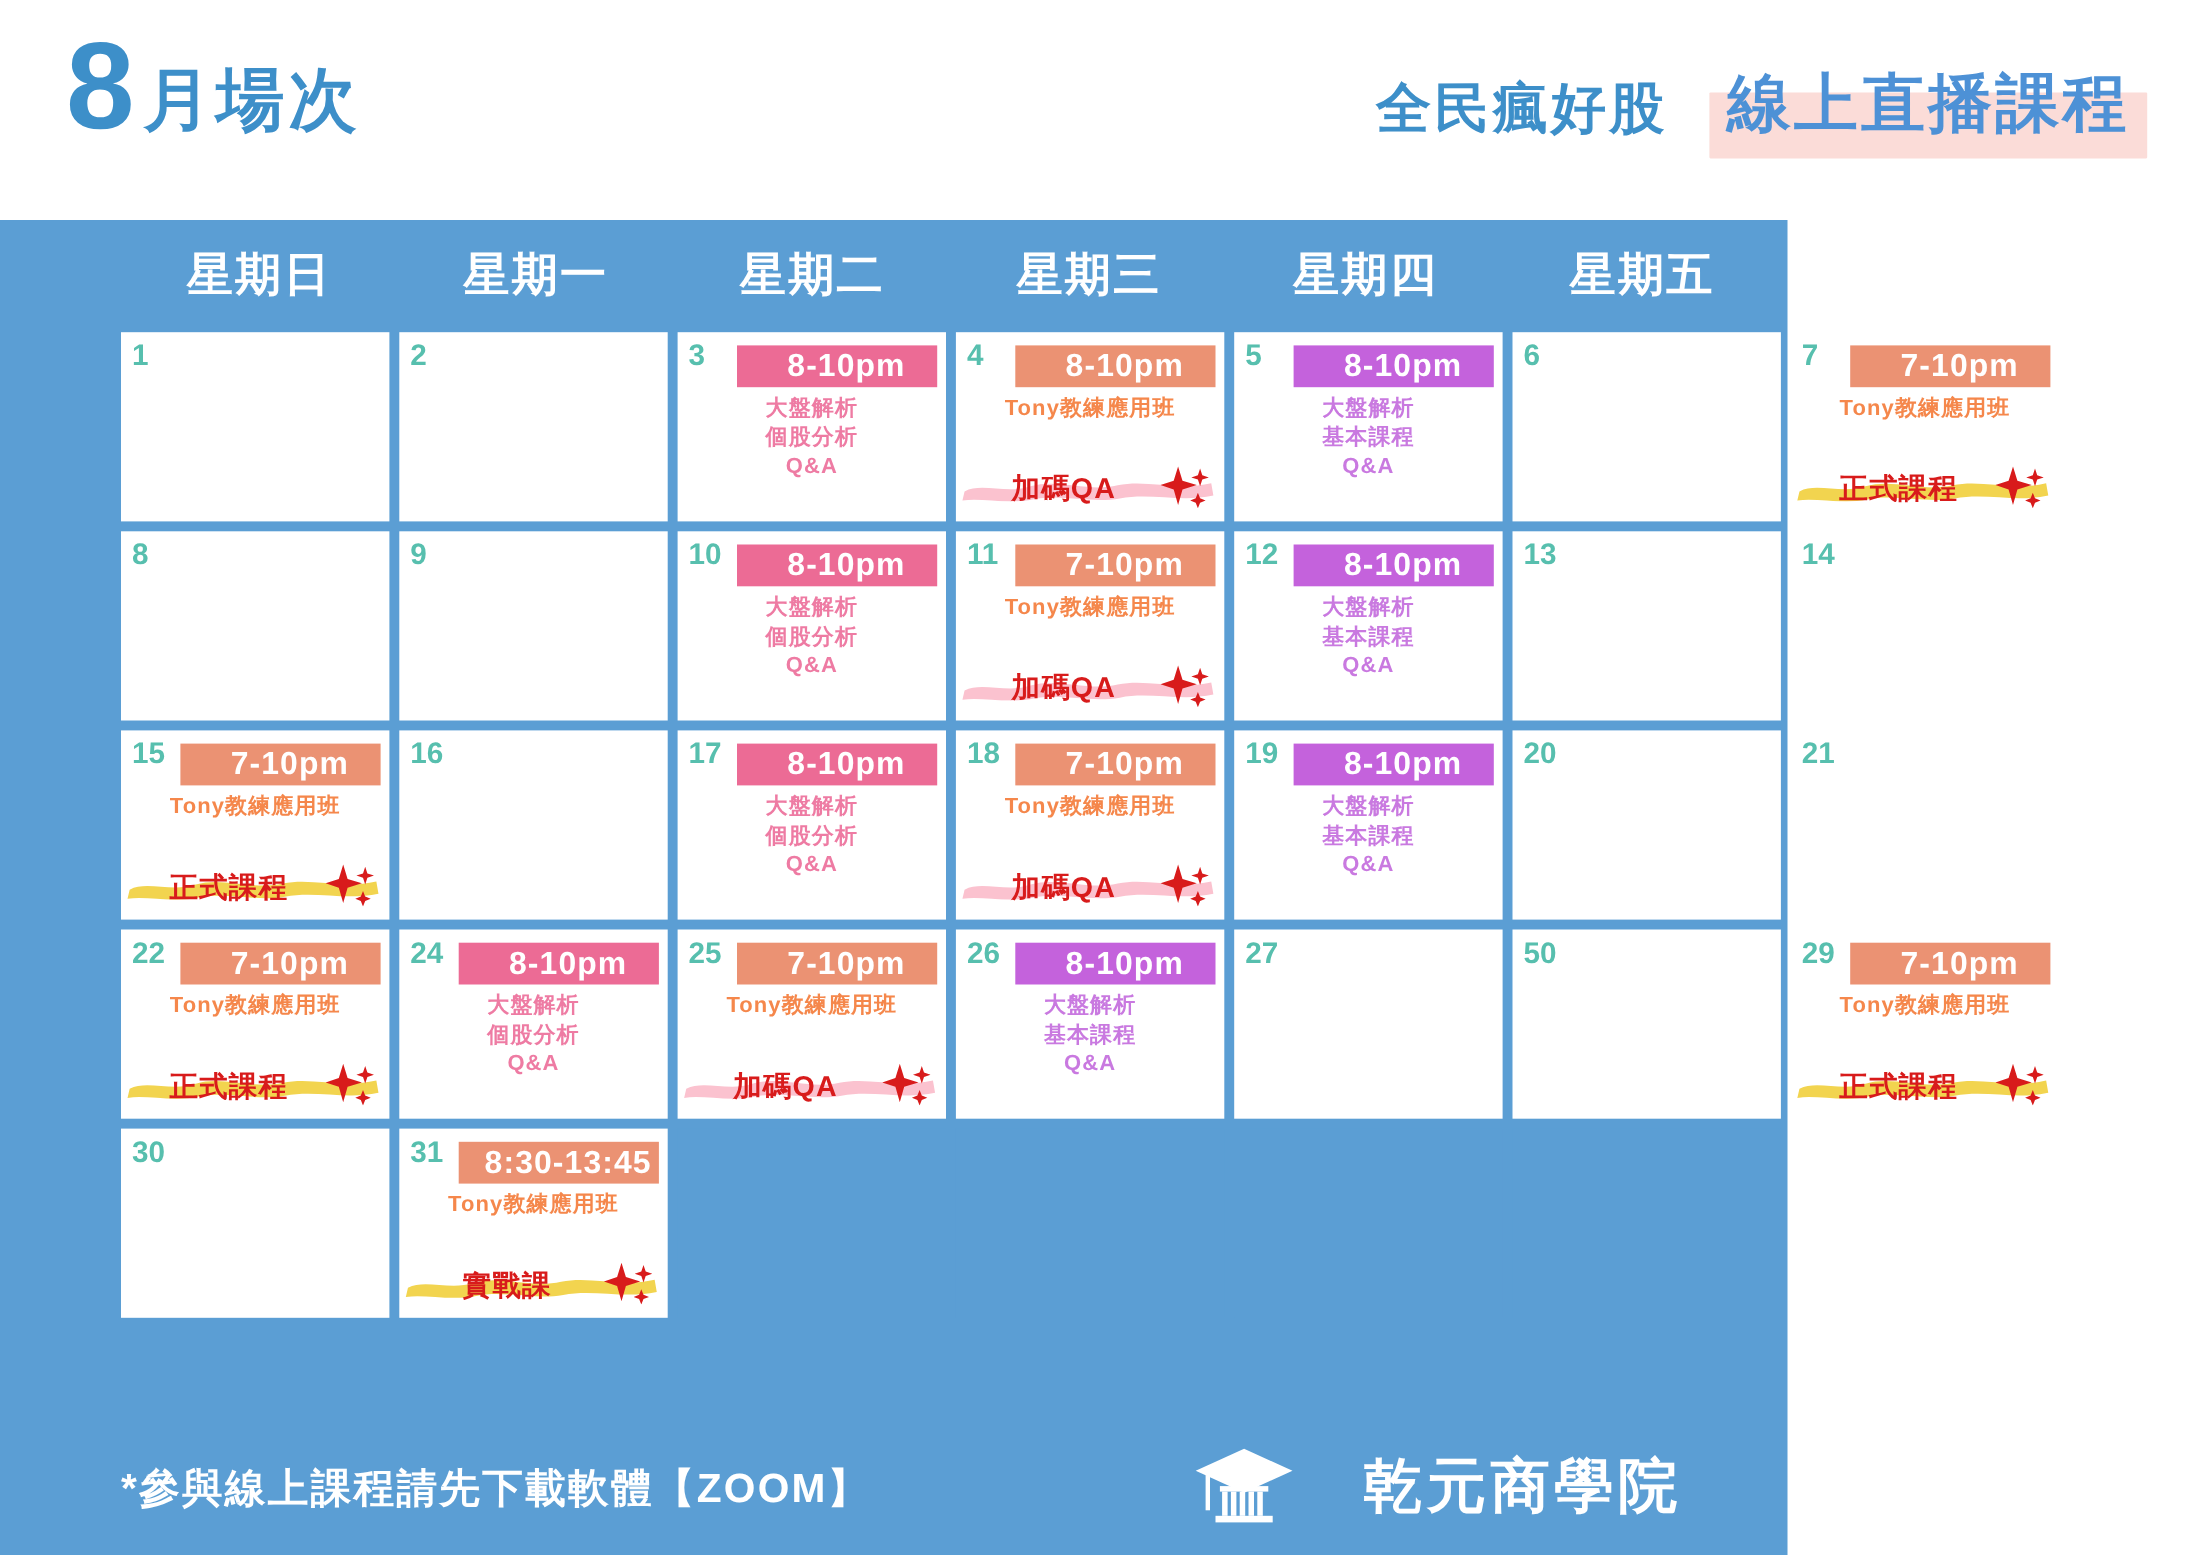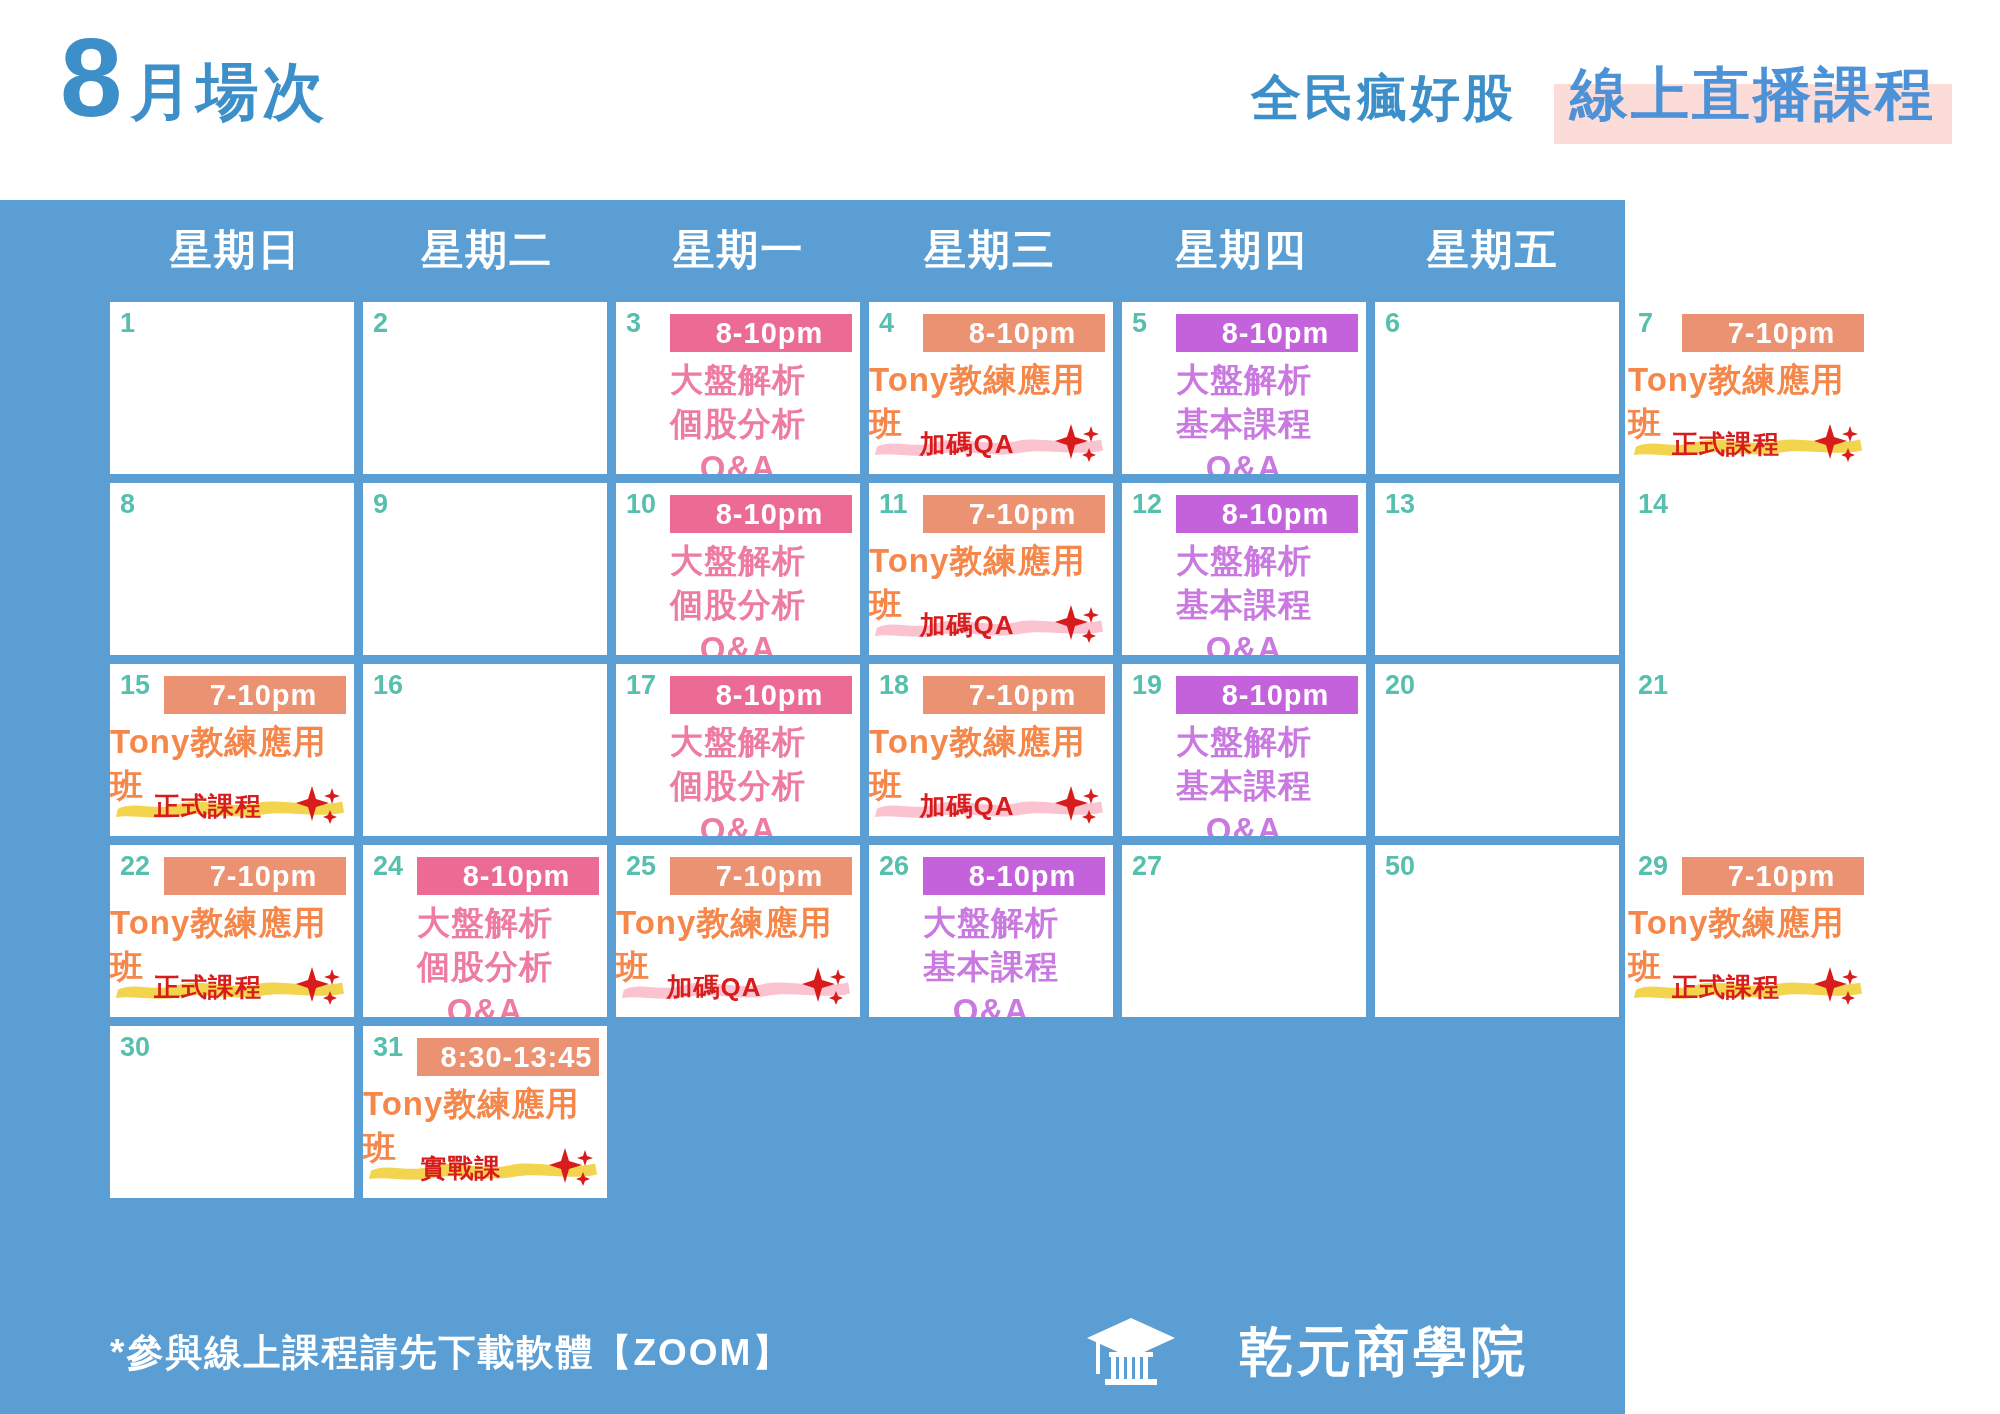--- a/index.html
+++ b/index.html
@@ -88,21 +88,21 @@
   .badge.pink{background:#ec6b95;}
   .badge.salmon{background:#eb9273;}
   .badge.purple{background:#c462dc;}
 
   .lines{
     position:absolute;left:0;right:0;top:56px;
     display:flex;flex-direction:column;align-items:center;
     gap:0px;
   }
   .line{
-    font-size:33px;font-weight:bold;line-height:1.33;letter-spacing:1px;
+    font-size:20px;font-weight:bold;line-height:1.33;letter-spacing:1px;
   }
   .line.pink{color:#ee7ba3;}
   .line.purple{color:#c979e0;}
   .line.orange{color:#f5874b;}
 
   
   .ribbon{
     position:absolute;left:4px;right:8px;bottom:10px;height:40px;text-align:right;
   }
   .brush{
@@ -146,22 +146,22 @@
       <span class="highlight-box">
         <span class="highlight-text">線上直播課程</span>
       </span>
     </div>
   </div>
 
   <div class="board">
 
     <div class="weekdays">
       <div class="weekday">星期日</div>
+      <div class="weekday">星期一</div>
       <div class="weekday">星期二</div>
-      <div class="weekday">星期一</div>
       <div class="weekday">星期三</div>
       <div class="weekday">星期四</div>
       <div class="weekday">星期五</div>
       <div class="weekday">星期六</div>
     </div>
 
     <div class="grid" id="calendar-grid">
         <div class="cell">
           <span class="daynum">1</span>
         </div>

